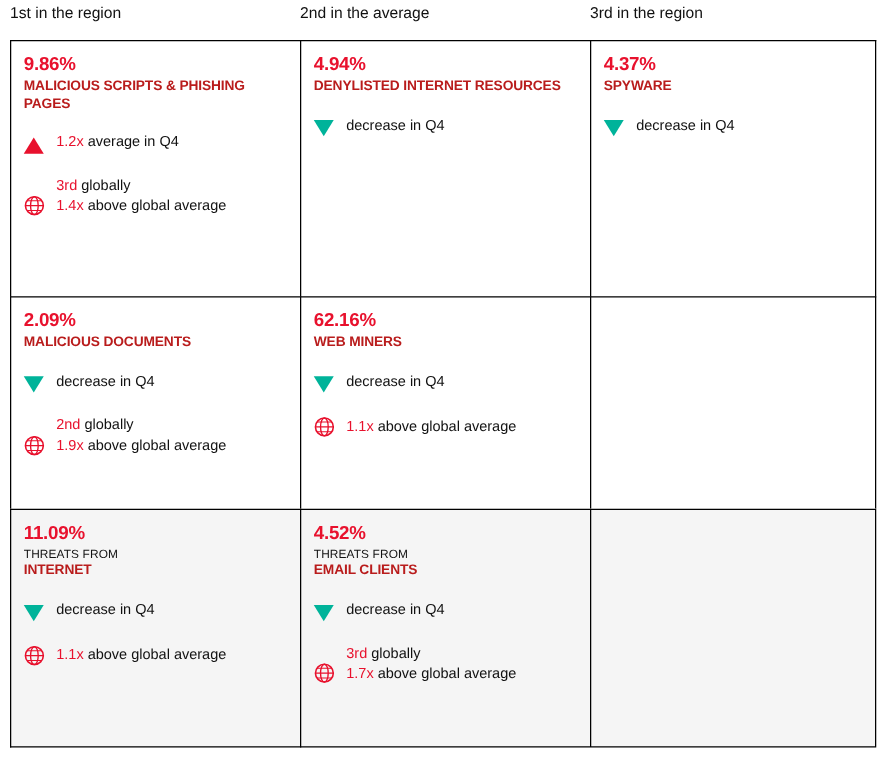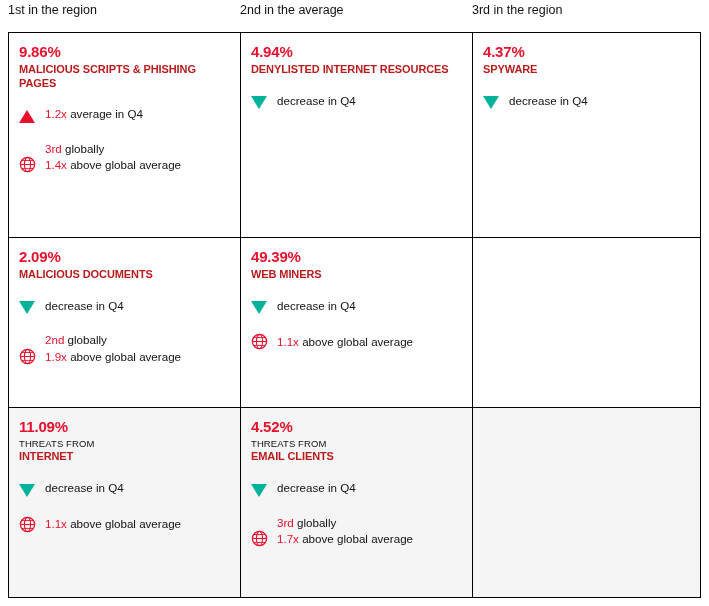--- a/index.html
+++ b/index.html
@@ -218,21 +218,21 @@
           </span>
           <span class="row-text two-line">
             <span class="sub"><span class="accent">2nd</span> <span>globally</span></span>
             <span class="sub"><span class="accent">1.9x</span> <span>above global average</span></span>
           </span>
         </div>
       </div>
     </div>
 
     <div class="cell">
-      <div class="pct">49.39%</div>
+      <div class="pct">62.16%</div>
       <div class="title">WEB MINERS</div>
       <div class="rows">
         <div class="row">
           <span class="ico">
               <span class="tri-down"></span>
             </span>
           <span class="row-text delta-line">decrease in Q4</span>
         </div>
         <div class="row">
           <span class="ico globe">

